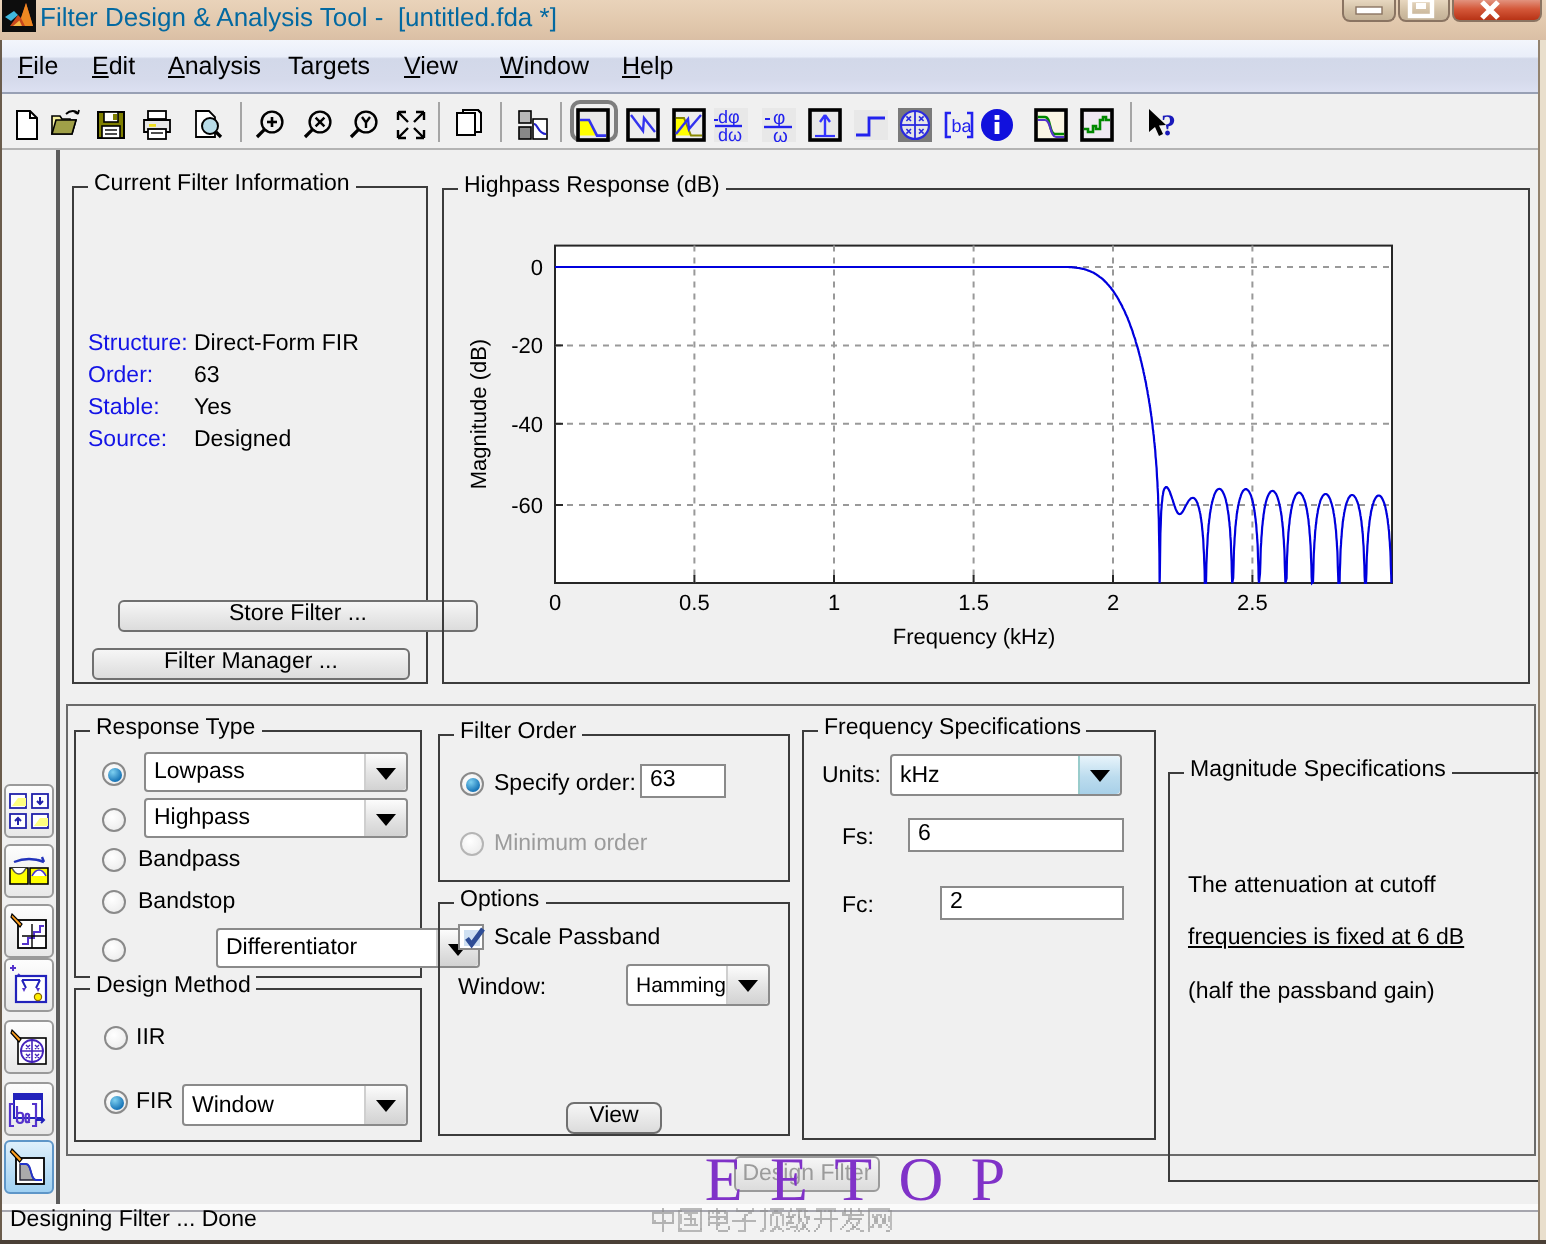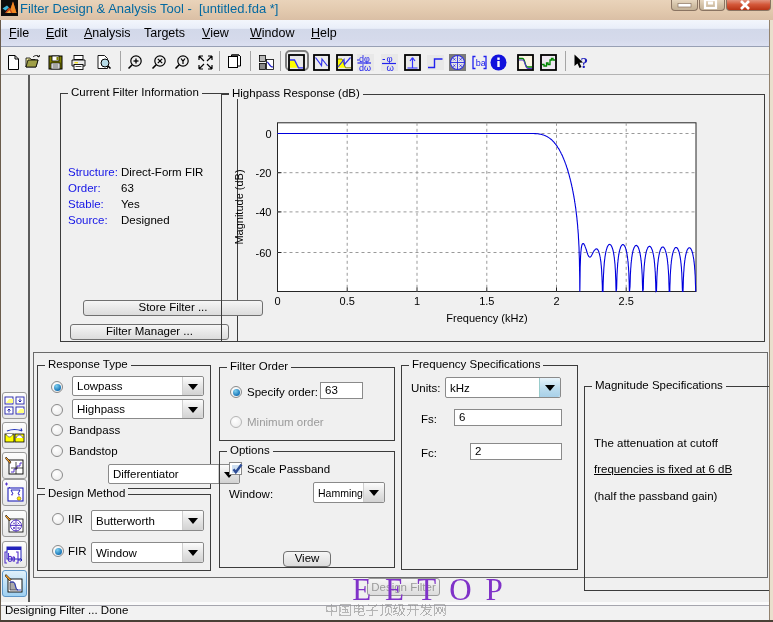--- a/index.html
+++ b/index.html
@@ -303,21 +303,21 @@
     </g>
     <path d="M14 16 h4 m-1.5 -1.5 l1.5 1.5 l-1.5 1.5" stroke="#2222bb" fill="none"></path>
   </svg>
 <svg class="abs" style="left:4px;top:573px" width="21" height="21" viewBox="0 0 21 21">
     <rect x="4" y="6" width="14" height="13" fill="#fff" stroke="#000" stroke-width="0.9"></rect>
     <path d="M6 9 h3 c3 0 2 8 5 8 h-8 z" fill="#aaa" stroke="#223" stroke-width="0.7"></path>
     <path d="M6 9 h3 c3 0 2 8 5 8 h3" fill="none" stroke="#2233cc" stroke-width="0.9"></path>
     <path d="M2 1.5 L7 6.5 L5.8 8 L1.2 3 Z" fill="#ffa020" stroke="#000" stroke-width="0.6"></path>
   </svg>
 
-<div class="abs gb" id="cfi" style="left:36px;top:93px;width:178px;height:249px;margin-left:24px;">
+<div class="abs gb" id="cfi" style="left:36px;top:93px;width:178px;height:249px;">
  <span class="leg">Current Filter Information</span>
  <div class="abs lbl blue" style="left:7px;top:71.5px;">Structure:</div>
  <div class="abs lbl" style="left:60px;top:71.5px;">Direct-Form FIR</div>
  <div class="abs lbl blue" style="left:7px;top:88px;">Order:</div>
  <div class="abs lbl" style="left:60px;top:88px;">63</div>
  <div class="abs lbl blue" style="left:7px;top:104px;">Stable:</div>
  <div class="abs lbl" style="left:60px;top:104px;">Yes</div>
  <div class="abs lbl blue" style="left:7px;top:120px;">Source:</div>
  <div class="abs lbl" style="left:60px;top:120px;">Designed</div>
  <div class="abs pbtn" style="left:22px;top:206px;width:180px;height:16px;">Store Filter ...</div>
@@ -385,24 +385,20 @@
  <div class="abs combo" style="left:34px;top:98px;width:132px;height:20px;margin-left:36px;">
       <span class="tx">Differentiator</span>
       <span class="ar"></span>
     </div>
 </div>
 
 <div class="abs gb" style="left:37px;top:494px;width:174px;height:77px;background:#f0f0f0;">
  <span class="leg">Design Method</span>
  <div class="abs radio" style="left:14px;top:18px;"></div>
  <div class="abs lbl" style="left:30px;top:18px;">IIR</div>
- <div class="abs combo" style="left:53px;top:15px;width:113px;height:21px;">
-      <span class="tx">Butterworth</span>
-      <span class="ar"></span>
-    </div>
  <div class="abs radio sel" style="left:14px;top:50px;"></div>
  <div class="abs lbl" style="left:30px;top:50px;">FIR</div>
  <div class="abs combo" style="left:53px;top:47px;width:113px;height:21px;">
       <span class="tx">Window</span>
       <span class="ar"></span>
     </div>
 </div>
 
 <div class="abs gb" style="left:219px;top:367px;width:176px;height:74px;">
  <span class="leg">Filter Order</span>

